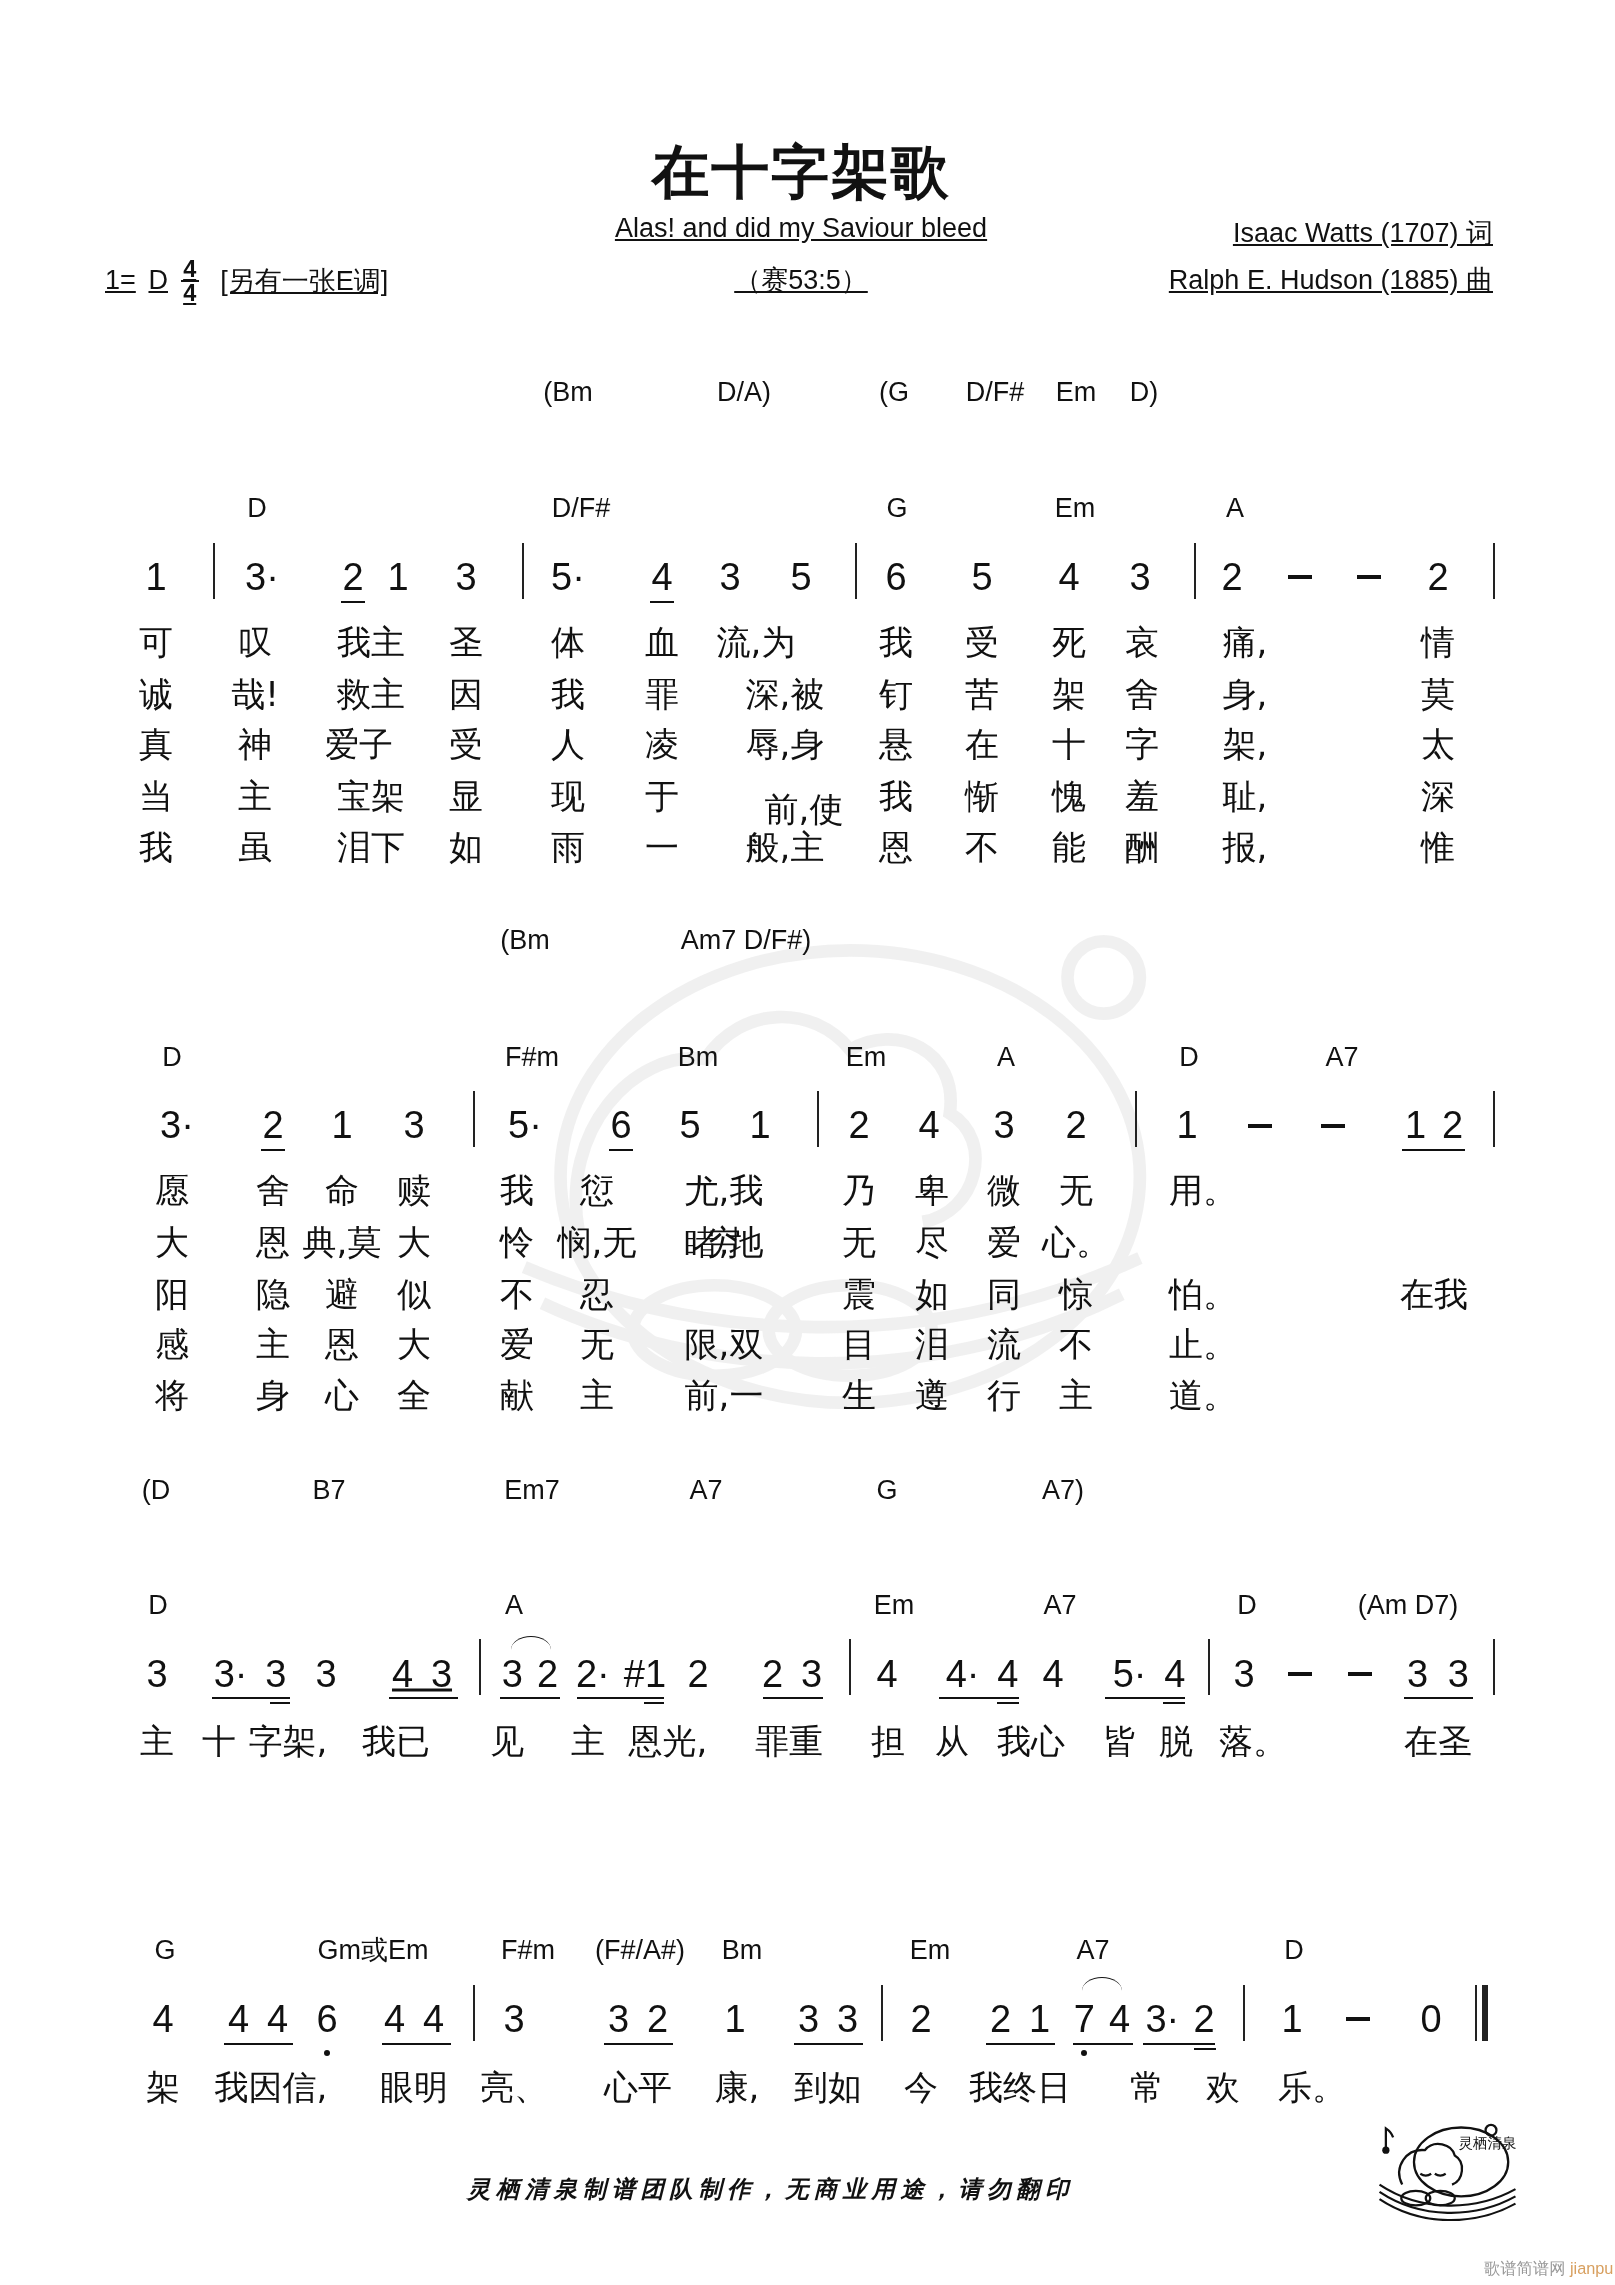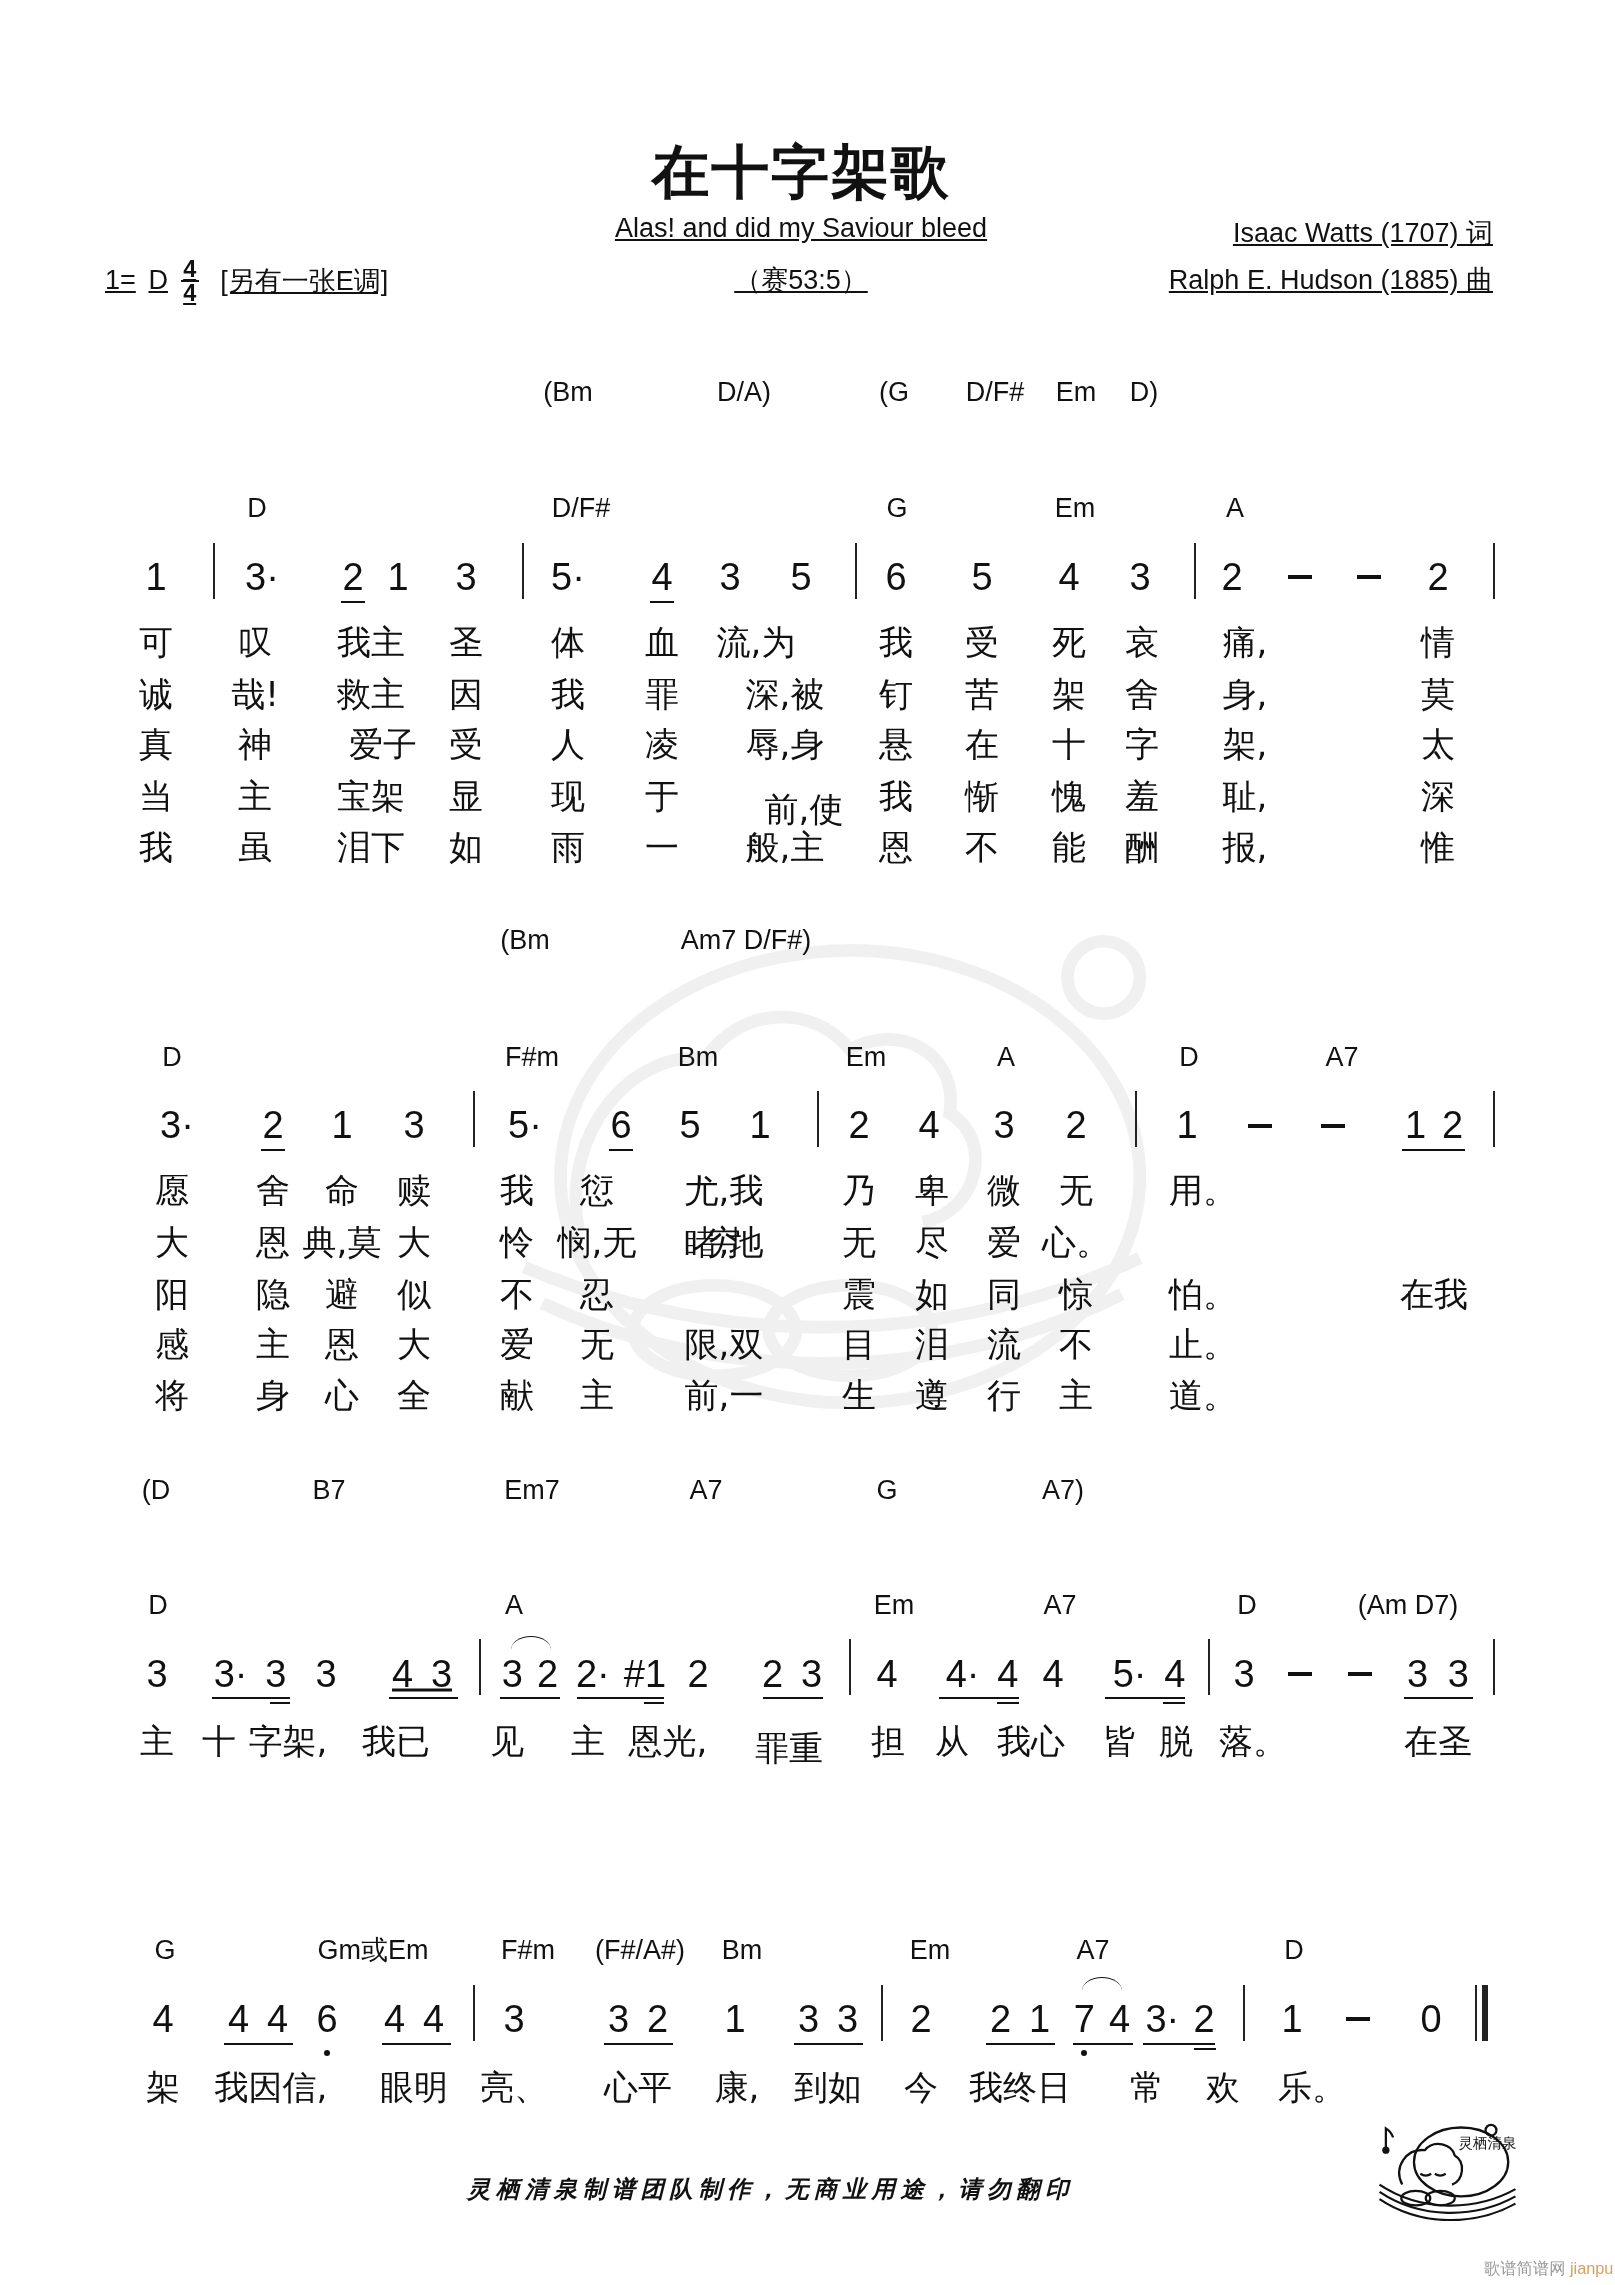--- a/index.html
+++ b/index.html
@@ -121,21 +121,21 @@
     <div class="abs lyric" style="left: 662px; top: 695px;">罪</div>
     <div class="abs lyric" style="left: 785px; top: 695px;">深,被</div>
     <div class="abs lyric" style="left: 896px; top: 695px;">钉</div>
     <div class="abs lyric" style="left: 982px; top: 695px;">苦</div>
     <div class="abs lyric" style="left: 1069px; top: 695px;">架</div>
     <div class="abs lyric" style="left: 1142px; top: 695px;">舍</div>
     <div class="abs lyric" style="left: 1245px; top: 695px;">身,</div>
     <div class="abs lyric" style="left: 1438px; top: 695px;">莫</div>
     <div class="abs lyric" style="left: 156px; top: 745px;">真</div>
     <div class="abs lyric" style="left: 255px; top: 745px;">神</div>
-    <div class="abs lyric" style="left: 383px; top: 745px;">爱子</div>
+    <div class="abs lyric" style="left: 359px; top: 745px;">爱子</div>
     <div class="abs lyric" style="left: 466px; top: 745px;">受</div>
     <div class="abs lyric" style="left: 568px; top: 745px;">人</div>
     <div class="abs lyric" style="left: 662px; top: 745px;">凌</div>
     <div class="abs lyric" style="left: 785px; top: 745px;">辱,身</div>
     <div class="abs lyric" style="left: 896px; top: 745px;">悬</div>
     <div class="abs lyric" style="left: 982px; top: 745px;">在</div>
     <div class="abs lyric" style="left: 1069px; top: 745px;">十</div>
     <div class="abs lyric" style="left: 1142px; top: 745px;">字</div>
     <div class="abs lyric" style="left: 1245px; top: 745px;">架,</div>
     <div class="abs lyric" style="left: 1438px; top: 745px;">太</div>
@@ -323,21 +323,21 @@
 </div>
 
 <div id="r3lyrics">
     <div class="abs lyric" style="left: 157px; top: 1742px;">主</div>
     <div class="abs lyric" style="left: 219px; top: 1742px;">十</div>
     <div class="abs lyric" style="left: 288px; top: 1742px;">字架,</div>
     <div class="abs lyric" style="left: 396px; top: 1742px;">我已</div>
     <div class="abs lyric" style="left: 507px; top: 1742px;">见</div>
     <div class="abs lyric" style="left: 588px; top: 1742px;">主</div>
     <div class="abs lyric" style="left: 668px; top: 1742px;">恩光,</div>
-    <div class="abs lyric" style="left: 789px; top: 1742px; margin-top: 7px;">罪重</div>
+    <div class="abs lyric" style="left: 789px; top: 1742px;">罪重</div>
     <div class="abs lyric" style="left: 888px; top: 1742px;">担</div>
     <div class="abs lyric" style="left: 952px; top: 1742px;">从</div>
     <div class="abs lyric" style="left: 1031px; top: 1742px;">我心</div>
     <div class="abs lyric" style="left: 1120px; top: 1742px;">皆</div>
     <div class="abs lyric" style="left: 1176px; top: 1742px;">脱</div>
     <div class="abs lyric" style="left: 1253px; top: 1742px;">落。</div>
     <div class="abs lyric" style="left: 1438px; top: 1742px;">在圣</div>
   </div>
 
 <div>

